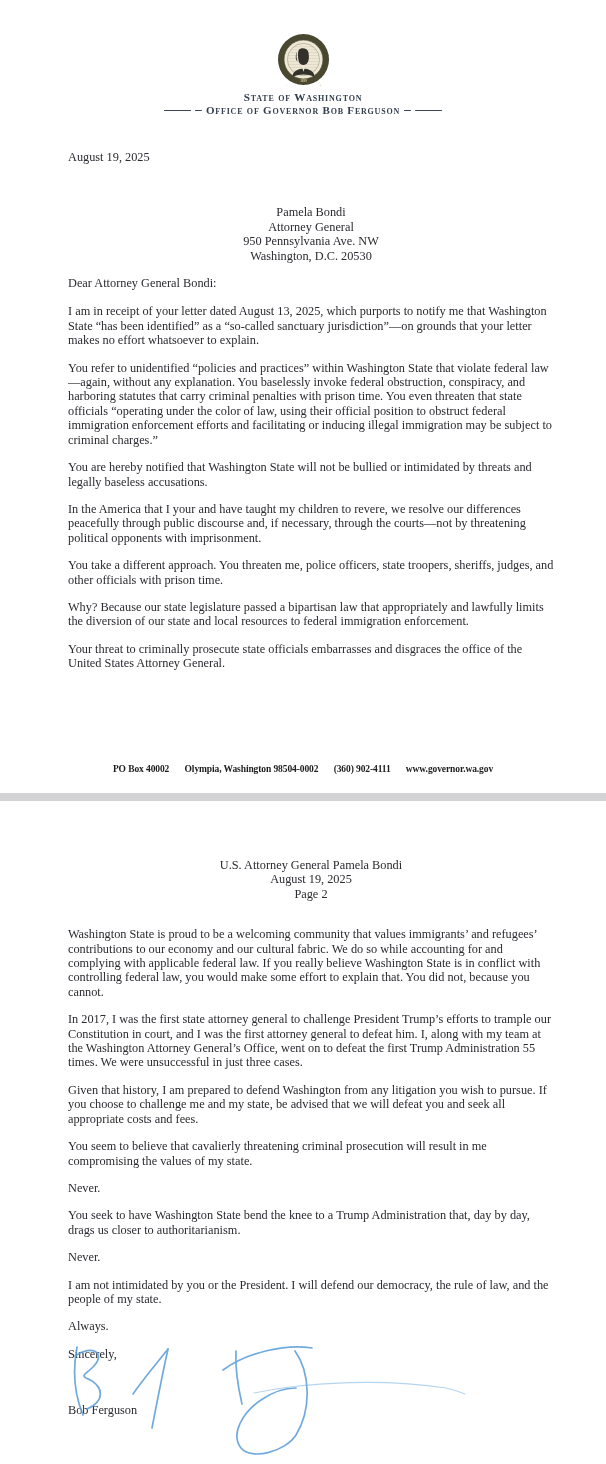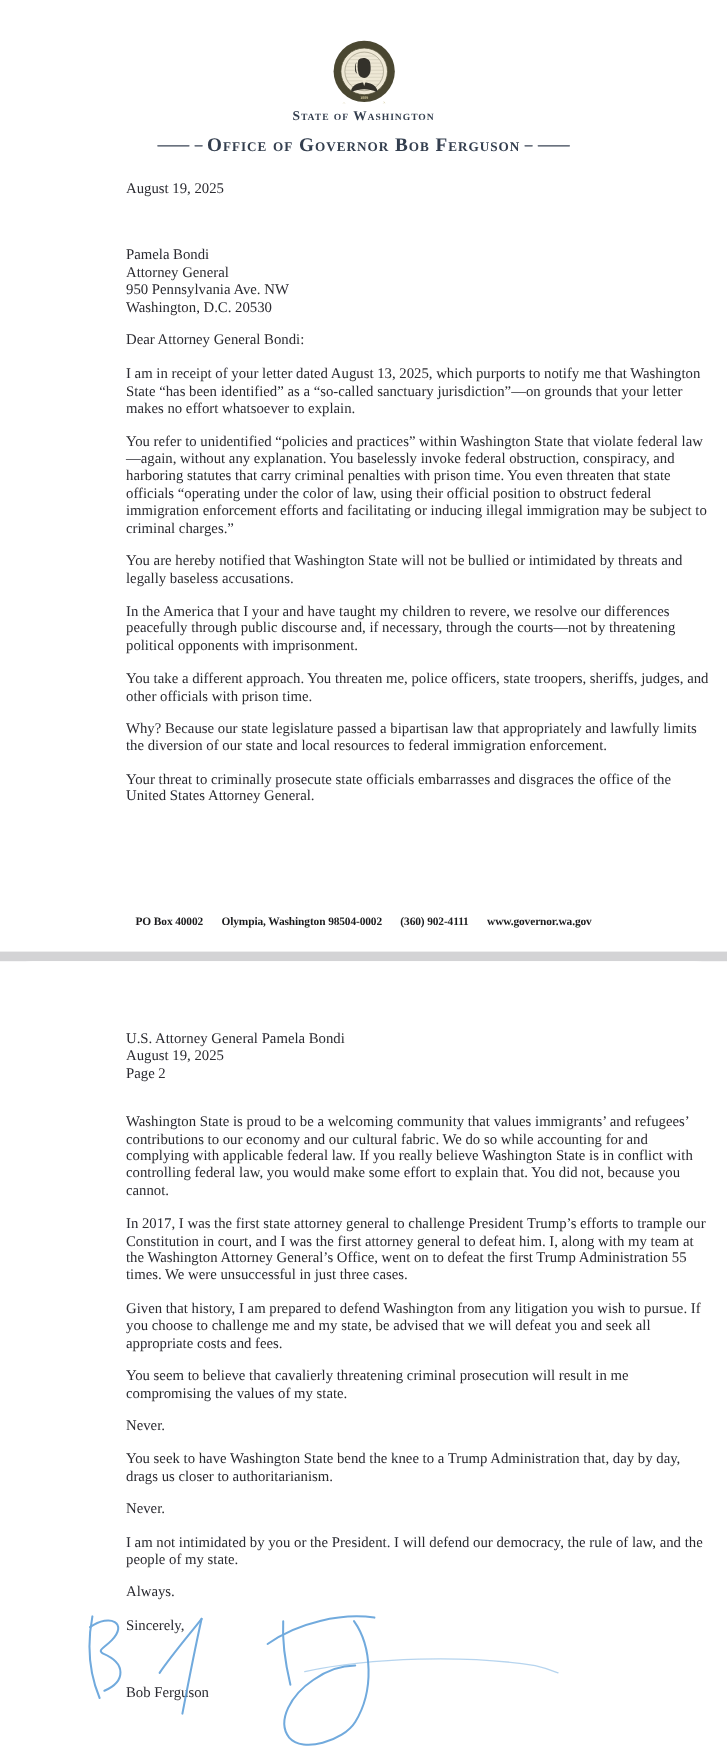--- a/index.html
+++ b/index.html
@@ -10,29 +10,29 @@
   .page{position:absolute;left:0;width:606px;background:#ffffff;}
   .page1{top:0;height:793px;}
   .page2{top:801px;height:663px;border-radius:27px;}
   .page-divider{position:absolute;left:0;top:793px;width:606px;height:8px;background:#d3d3d5;}
 
   
   .letterhead{position:absolute;top:33px;left:0;width:606px;display:flex;flex-direction:column;align-items:center;}
   .seal{width:55px;height:53px;display:block;}
   .org-line1{margin-top:5px;font-size:11.2px;font-weight:bold;font-variant:small-caps;
     letter-spacing:0.8px;color:#333e4e;line-height:12px;}
-  .org-line2{margin-top:12px;display:flex;align-items:center;gap:4px;font-size:16px;font-weight:bold;
+  .org-line2{margin-top:1px;display:flex;align-items:center;gap:4px;font-size:11px;font-weight:bold;
     font-variant:small-caps;letter-spacing:0.8px;color:#333e4e;line-height:13px;}
   .rule-long{width:27px;height:1.6px;background:#3a4455;border-radius:1px;}
   .rule-short{width:7px;height:1.6px;background:#3a4455;border-radius:1px;}
 
   
-  .body{position:absolute;left:68px;width:486px;font-size:12.3px;line-height:14.4px;text-align:left;margin-left:37px;}
+  .body{position:absolute;left:68px;width:486px;font-size:12.3px;line-height:14.4px;text-align:left;}
   .body p{margin:0 0 13px 0;}
-  .body .addr-line,.body .hdr-line{margin:0;}
+  .body .addr-line,.body .hdr-line{margin:0;text-align:center;}
   .body1{top:150px;}
   .date-line{margin:0 0 41px 0 !important;}
   .address-block{margin:0 0 13px 0;}
   .salutation{margin:0 0 14px 0 !important;}
   .body2{top:57px;}
   .p2header{margin:0 0 26px 0;}
   .closing{margin:0 !important;}
   .signer-block{margin-top:42px;}
   .signer-block div{margin:0;line-height:14.4px;}
 

